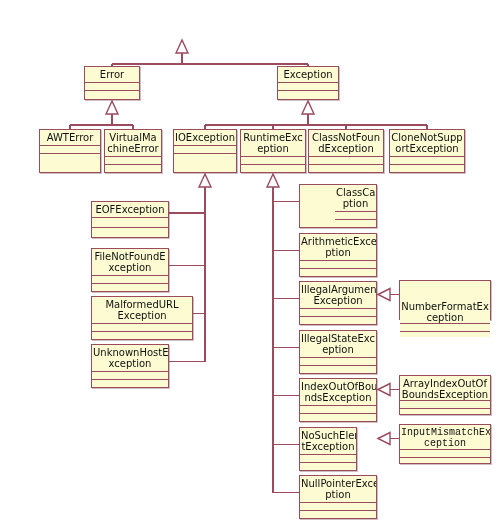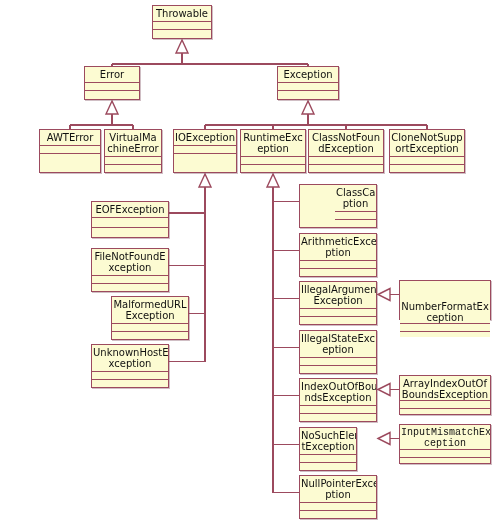--- a/index.html
+++ b/index.html
@@ -93,25 +93,20 @@
       <line x1="299" y1="395.5" x2="273" y2="395.5" stroke="#9c4a5e" stroke-width="1.4" shape-rendering="crispEdges"></line>
       <line x1="299" y1="444.5" x2="273" y2="444.5" stroke="#9c4a5e" stroke-width="1.4" shape-rendering="crispEdges"></line>
       <line x1="299" y1="492.5" x2="273" y2="492.5" stroke="#9c4a5e" stroke-width="1.4" shape-rendering="crispEdges"></line>
       <polygon points="378,294.5 390,288.5 390,300.5" fill="#ffffff" stroke="#9c4a5e" stroke-width="1.4"></polygon>
       <line x1="390" y1="294.5" x2="399" y2="294.5" stroke="#9c4a5e" stroke-width="1.4" shape-rendering="crispEdges"></line>
       <polygon points="378,389.5 390,383.5 390,395.5" fill="#ffffff" stroke="#9c4a5e" stroke-width="1.4"></polygon>
       <line x1="390" y1="389.5" x2="399" y2="389.5" stroke="#9c4a5e" stroke-width="1.4" shape-rendering="crispEdges"></line>
       <polygon points="378,438.5 390,432.5 390,444.5" fill="#ffffff" stroke="#9c4a5e" stroke-width="1.4"></polygon>
       <line x1="390" y1="438.5" x2="399" y2="438.5" stroke="#9c4a5e" stroke-width="1.4" shape-rendering="crispEdges"></line>
     </svg>
-<div class="uml-class" style="left: 152px; top: 5px; width: 60px; height: 34px;">
-      <div class="uml-name" style="height: 16px;">Throwable</div>
-      <div class="uml-attrs" style="height: 8px;"></div>
-      <div class="uml-ops" style="height: 8px;"></div>
-    </div>
     <div class="uml-class" style="left: 84px; top: 66px; width: 56px; height: 34px;">
       <div class="uml-name" style="height: 16px;">Error</div>
       <div class="uml-attrs" style="height: 8px;"></div>
       <div class="uml-ops" style="height: 8px;"></div>
     </div>
     <div class="uml-class" style="left: 277px; top: 66px; width: 62px; height: 34px;">
       <div class="uml-name" style="height: 16px;">Exception</div>
       <div class="uml-attrs" style="height: 8px;"></div>
       <div class="uml-ops" style="height: 8px;"></div>
     </div>
@@ -153,21 +148,21 @@
       <div class="uml-name" style="height: 16px;">EOFException</div>
       <div class="uml-attrs" style="height: 10px;"></div>
       <div class="uml-ops" style="height: 9px;"></div>
     </div>
     <div class="uml-class" style="left: 91px; top: 248px; width: 78px; height: 44px;">
       <div class="uml-name" style="height: 27px;">FileNotFoundE
 xception</div>
       <div class="uml-attrs" style="height: 8px;"></div>
       <div class="uml-ops" style="height: 7px;"></div>
     </div>
-    <div class="uml-class" style="left: 91px; top: 296px; width: 78px; height: 44px; margin-left: 20px;">
+    <div class="uml-class" style="left: 91px; top: 296px; width: 102px; height: 44px;">
       <div class="uml-name" style="height: 27px;">MalformedURL
 Exception</div>
       <div class="uml-attrs" style="height: 8px;"></div>
       <div class="uml-ops" style="height: 7px;"></div>
     </div>
     <div class="uml-class" style="left: 91px; top: 344px; width: 78px; height: 44px;">
       <div class="uml-name" style="height: 27px;">UnknownHostE
 xception</div>
       <div class="uml-attrs" style="height: 8px;"></div>
       <div class="uml-ops" style="height: 7px;"></div>

